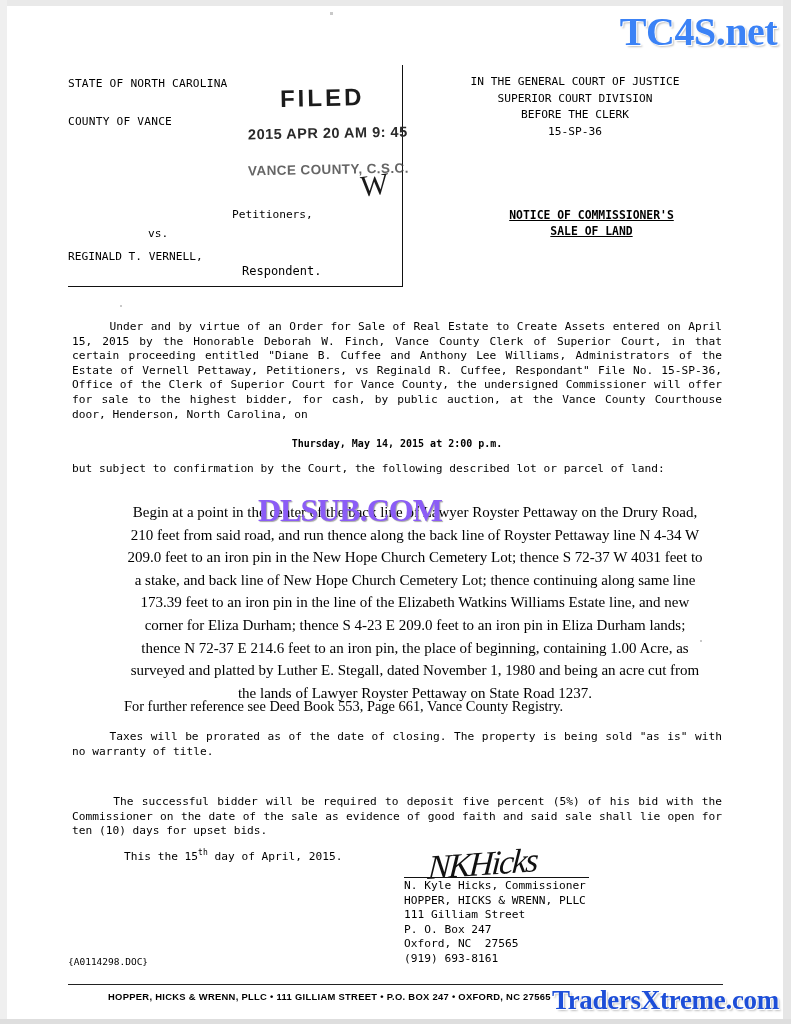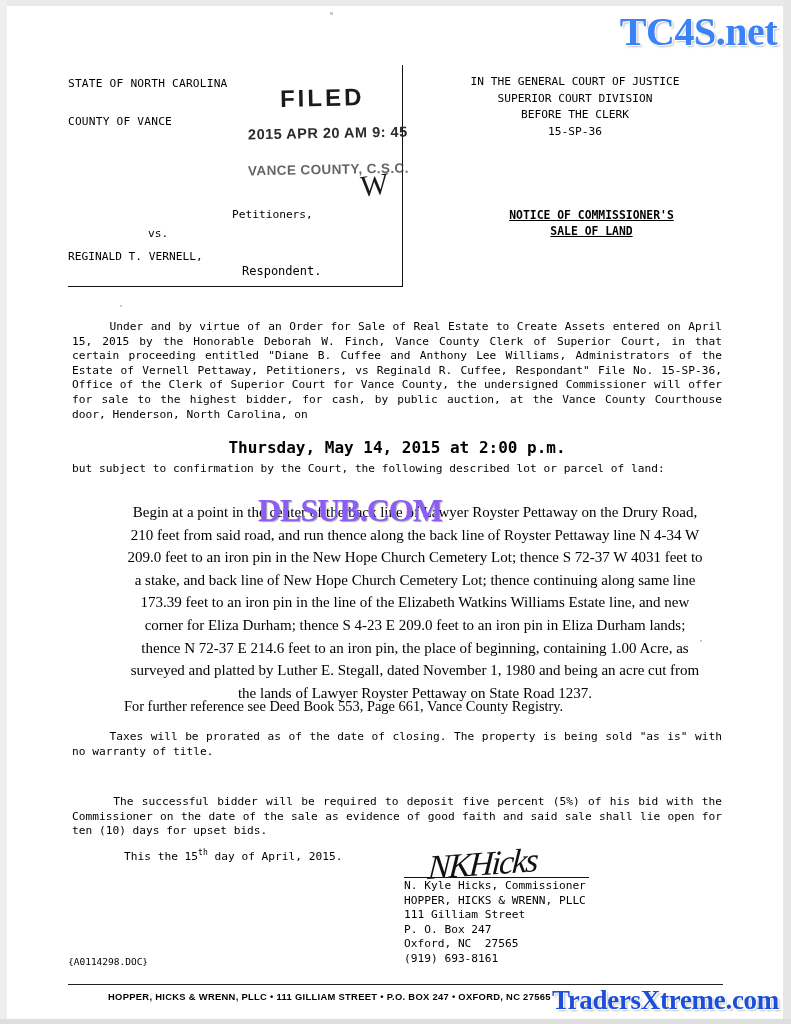--- a/index.html
+++ b/index.html
@@ -172,21 +172,21 @@
     line-height: 14.6px;
     white-space: pre-wrap;
     text-align: justify;
   }
   #para-order { left: 72px; top: 320px; width: 650px; }
   #hearing-date {
     position: absolute;
     left: 72px; top: 438px; width: 650px;
     text-align: center;
     font-family: "DejaVu Sans Mono", monospace;
-    font-size: 16px;
+    font-size: 10px;
     font-weight: bold;
   }
   #para-subject { left: 72px; top: 462px; width: 650px; }
 
   .legal-desc {
     position: absolute;
     left: 124px; top: 501px;
     width: 582px;
     font-family: "Liberation Serif", serif;
     font-size: 15px;

